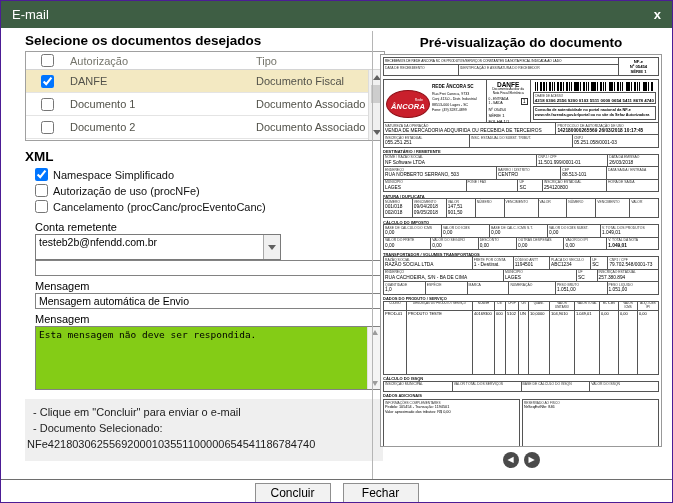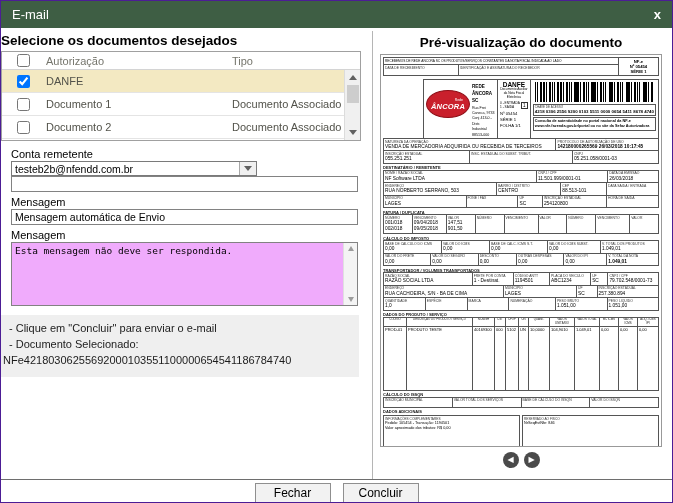--- a/index.html
+++ b/index.html
@@ -5,21 +5,21 @@
   * { box-sizing: border-box; margin: 0; padding: 0; }
   body { width: 673px; height: 503px; font-family: "Liberation Sans", sans-serif; background: #fff; }
   .dialog { position: relative; width: 673px; height: 503px; background: #fff; border: 1px solid #4c1d95; overflow: hidden; }
 
   
   .titlebar { position: absolute; top: 0; left: 0; right: 0; height: 27px; background: #3e5e44; color: #fff;
     display: flex; align-items: center; padding: 0 11px; font-size: 13px; }
   .close-x { margin-left: auto; font-weight: bold; font-size: 13px; cursor: pointer; line-height: 1; }
 
   
-  .left-panel { position: absolute; left: 0; top: 31px; width: 360px; }
+  .left-panel { position: absolute; left: 24px; top: 31px; width: 360px; }
   .panel-divider { position: absolute; left: 371px; top: 30px; width: 1px; height: 448px; background: #b5b5b5; }
   .right-panel { position: absolute; left: 374px; top: 31px; width: 292px; }
 
   h1.sec { font-size: 13.5px; font-weight: bold; color: #000; margin: 1px 0 3px 0; }
 
   
   .doc-table { position: relative; width: 360px; height: 90px; border: 1px solid #a0a0a0; background: #fff; }
   .t-head, .t-row { display: flex; align-items: center; }
   .t-head { height: 18px; border-bottom: 1px solid #d4d4d4; color: #75756c; font-size: 11px; }
   .t-row { height: 23px; border-bottom: 1px solid #e4e4e4; font-size: 11px; color: #52524a; }
@@ -36,26 +36,26 @@
   .tri-up { width: 0; height: 0; border-left: 4px solid transparent; border-right: 4px solid transparent; border-bottom: 5px solid #606060; }
   .tri-down { width: 0; height: 0; border-left: 4px solid transparent; border-right: 4px solid transparent; border-top: 5px solid #606060; }
 
   
   .xml-sec { margin-top: 8px; }
   .opt-row { display: flex; align-items: center; gap: 5px; margin: 1px 0 1px 10px; height: 15px; font-size: 11px; color: #111; }
 
   
   .mail-sec { margin-top: 7px; }
   .fld-label { font-size: 11px; color: #000; margin: 4px 0 1px 10px; }
-  .select { margin-left: 10px; width: 246px; height: 15px; border: 1px solid #7a7a7a; background: #fff; display: flex; align-items: stretch; cursor: default; }
+  .select { margin-left: 10px; width: 246px; height: 26px; border: 1px solid #7a7a7a; background: #fff; display: flex; align-items: stretch; cursor: default; }
   .sel-text { flex: 1; font-size: 10.5px; padding: 1px 3px; color: #000; white-space: nowrap; overflow: hidden; }
   .sel-btn { width: 17px; background: #f0f0f0; border-left: 1px solid #a8a8a8; display: flex; align-items: center; justify-content: center; }
   .txt-input { display: block; margin-left: 10px; width: 347px; height: 16px; border: 1px solid #828282; font-size: 10.5px;
     padding: 0 3px; font-family: "Liberation Sans", sans-serif; }
-  .fake-ta { position: relative; margin-left: 10px; width: 347px; height: 64px; border: 1px solid #828282; background: #f0abfc; }
+  .fake-ta { position: relative; margin-left: 10px; width: 347px; height: 64px; border: 1px solid #828282; background: #84cc16; }
   .ta-text { font-family: "DejaVu Sans Mono", monospace; font-size: 9.5px; color: #000; padding: 2px 18px 2px 3px; white-space: pre-wrap; }
   .ta-scroll { position: absolute; right: 0; top: 0; bottom: 0; width: 14px; background: #f4f4f4; border-left: 1px solid #e0e0e0;
     display: flex; flex-direction: column; align-items: center; padding: 3px 0; }
   .ta-scroll .tri-up, .ta-scroll .tri-down { border-left-width: 3px; border-right-width: 3px; opacity: .6; }
   .ta-scroll .tri-down { margin-top: auto; }
 
   
   .info-box { margin-top: 9px; width: 358px; height: 62px; background: #efefef; padding: 5px 8px; font-size: 11px; color: #1c1c1c; line-height: 16px; }
 
   
@@ -80,21 +80,21 @@
   .can-left { flex: 1; display: flex; flex-direction: column; }
   .can-text { font-size: 3.2px; padding: 1px; border-bottom: 1px solid #555; white-space: nowrap; overflow: hidden; }
   .can-row { display: flex; flex: 1; }
   .can-row .dc:first-child { width: 32%; border-right: 1px solid #555; }
   .can-row .dc:last-child { flex: 1; border-left: none; }
   .can-right { width: 40px; border-left: 1px solid #555; text-align: center; font-size: 4px; padding-top: 1px; }
   .can-right b { display: block; font-size: 4.2px; }
   .cut-gap { height: 3px; }
 
   
-  .dhdr { display: flex; border: 1px solid #555; height: 60px; margin-left: 40px; }
+  .dhdr { display: flex; border: 1px solid #555; height: 44px; }
   .demit { width: 118px; display: flex; padding: 2px; gap: 2px; }
   .dlogo { width: 44px; height: 28px; background: #c9202c; border-radius: 50%; color: #fff; display: flex; flex-direction: column;
     align-items: center; justify-content: center; flex-shrink: 0; border: 1px solid #8e1018; margin-top: 8px; }
   .logo-rede { font-size: 3.5px; align-self: flex-end; margin-right: 6px; }
   .logo-main { font-size: 7.5px; font-weight: bold; font-style: italic; letter-spacing: .2px; }
   .demit-text { font-size: 3.6px; line-height: 1.5; overflow: hidden; }
   .emit-name { font-size: 4.6px; font-weight: bold; margin: 2px 0 1px; }
   .ddanfe { width: 52px; border-left: 1px solid #555; border-right: 1px solid #555; padding: 1px 2px; text-align: center; }
   .danfe-title { font-size: 6.5px; font-weight: bold; }
   .danfe-sub { font-size: 3.2px; line-height: 1.2; display: block; }
@@ -153,20 +153,21 @@
             <input type="checkbox" style="">
           </div>
         <div class="c-sol">Autorização</div>
         <div class="c-tipo">Tipo</div>
       </div>
       <div class="t-row selected">
         <div class="c-check">
             <input type="checkbox" checked="" style="">
           </div>
         <div class="c-sol">DANFE</div>
+        <div class="c-tipo">Documento Fiscal</div>
       </div>
       <div class="t-row">
         <div class="c-check">
             <input type="checkbox" style="">
           </div>
         <div class="c-sol">Documento 1</div>
         <div class="c-tipo">Documento Associado</div>
       </div>
       <div class="t-row">
         <div class="c-check">
@@ -179,20 +180,35 @@
         <div class="s-btn">
             <span class="tri-up"></span>
           </div>
         <div class="s-thumb"></div>
         <div class="s-btn bottom">
             <span class="tri-down"></span>
           </div>
       </div>
     </div>
 
+    <div class="xml-sec">
+      <h1 class="sec">XML</h1>
+      <div class="opt-row">
+        <input type="checkbox" checked="" style="">
+        <span>Namespace Simplificado</span>
+      </div>
+      <div class="opt-row">
+        <input type="checkbox" style="">
+        <span>Autorização de uso (procNFe)</span>
+      </div>
+      <div class="opt-row">
+        <input type="checkbox" style="">
+        <span>Cancelamento (procCanc/procEventoCanc)</span>
+      </div>
+    </div>
 
     <div class="mail-sec">
 
       <div class="fld-label">Conta remetente</div>
       <div class="select">
         <div class="sel-text">testeb2b@nfendd.com.br</div>
         <div class="sel-btn">
             <span class="tri-down"></span>
           </div>
       </div>
@@ -621,16 +637,16 @@
     </div>
 
     <div class="nav-row">
       <button class="nav-btn">◀</button>
       <button class="nav-btn">▶</button>
     </div>
   </div>
 
   <div class="footer-sep"></div>
   <div class="footer">
+    <button class="btn">Concluir</button>
     <button class="btn">Fechar</button>
-    <button class="btn">Concluir</button>
   </div>
 </div>
 
 </body></html>

